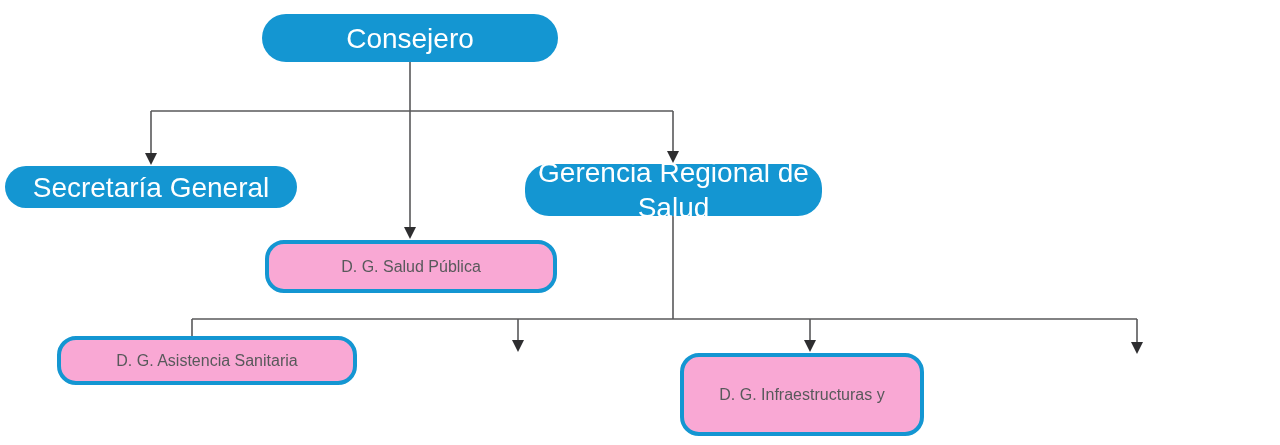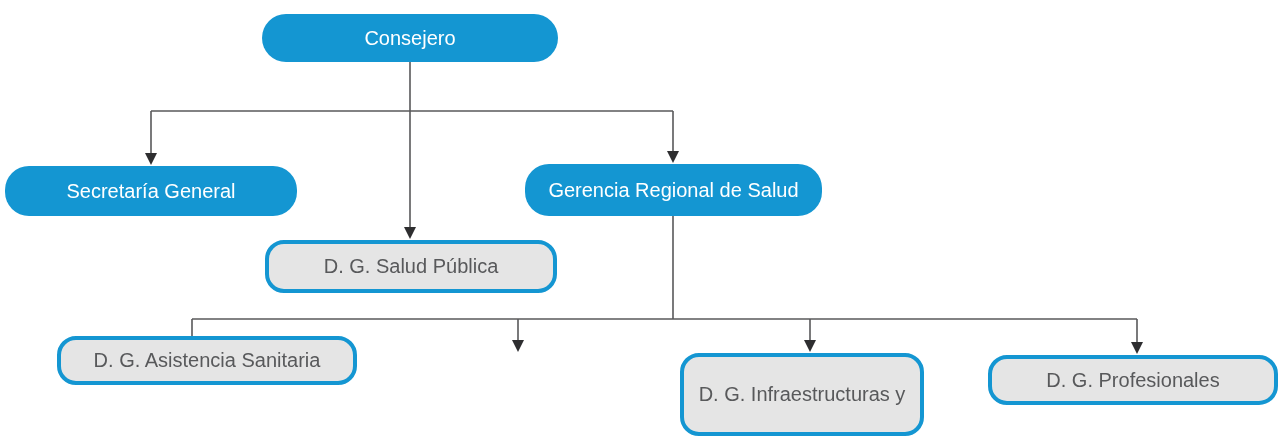--- a/index.html
+++ b/index.html
@@ -39,34 +39,34 @@
     align-items: center;
     justify-content: center;
     text-align: center;
     line-height: 1.25;
     cursor: default;
   }
   .node.filled {
     background: var(--primary-blue, #1496D2);
     color: #ffffff;
     border-radius: 24px;
-    font-size: 20px;
+    font-size: 28px;
   }
   .node.outlined {
-    background: #e5e5e5;
+    background: #f9a8d4;
     border: 4px solid var(--primary-blue, #1496D2);
     color: var(--text-gray, #58595B);
     border-radius: 19px;
-    font-size: 20px;
+    font-size: 16px;
   }
   .node span { display: block; }
 
   
   .n-consejero        { left: 262px; top: 14px;  width: 296px; height: 48px; }
-  .n-secretaria       { left: 5px;   top: 166px; width: 292px; height: 50px; }
+  .n-secretaria       { left: 5px;   top: 166px; width: 292px; height: 42px; }
   .n-gerencia         { left: 525px; top: 164px; width: 297px; height: 52px; }
   .n-salud-publica    { left: 265px; top: 240px; width: 292px; height: 53px; }
   .n-asistencia       { left: 57px;  top: 336px; width: 300px; height: 49px; }
   .n-innovacion       { left: 371px; top: 353px; width: 286px; height: 83px; }
   .n-infraestructuras { left: 680px; top: 353px; width: 244px; height: 83px; }
   .n-profesionales    { left: 988px; top: 355px; width: 290px; height: 50px; }
 </style>
 </head>
 <body>
 
@@ -122,17 +122,14 @@
     <span>D. G. Asistencia Sanitaria</span>
   </div>
 
 
   <div class="node outlined n-infraestructuras">
     <span>
       <span>D. G. Infraestructuras y</span>
     </span>
   </div>
 
-  <div class="node outlined n-profesionales">
-    <span>D. G. Profesionales</span>
-  </div>
 
 </div>
 
 </body></html>

